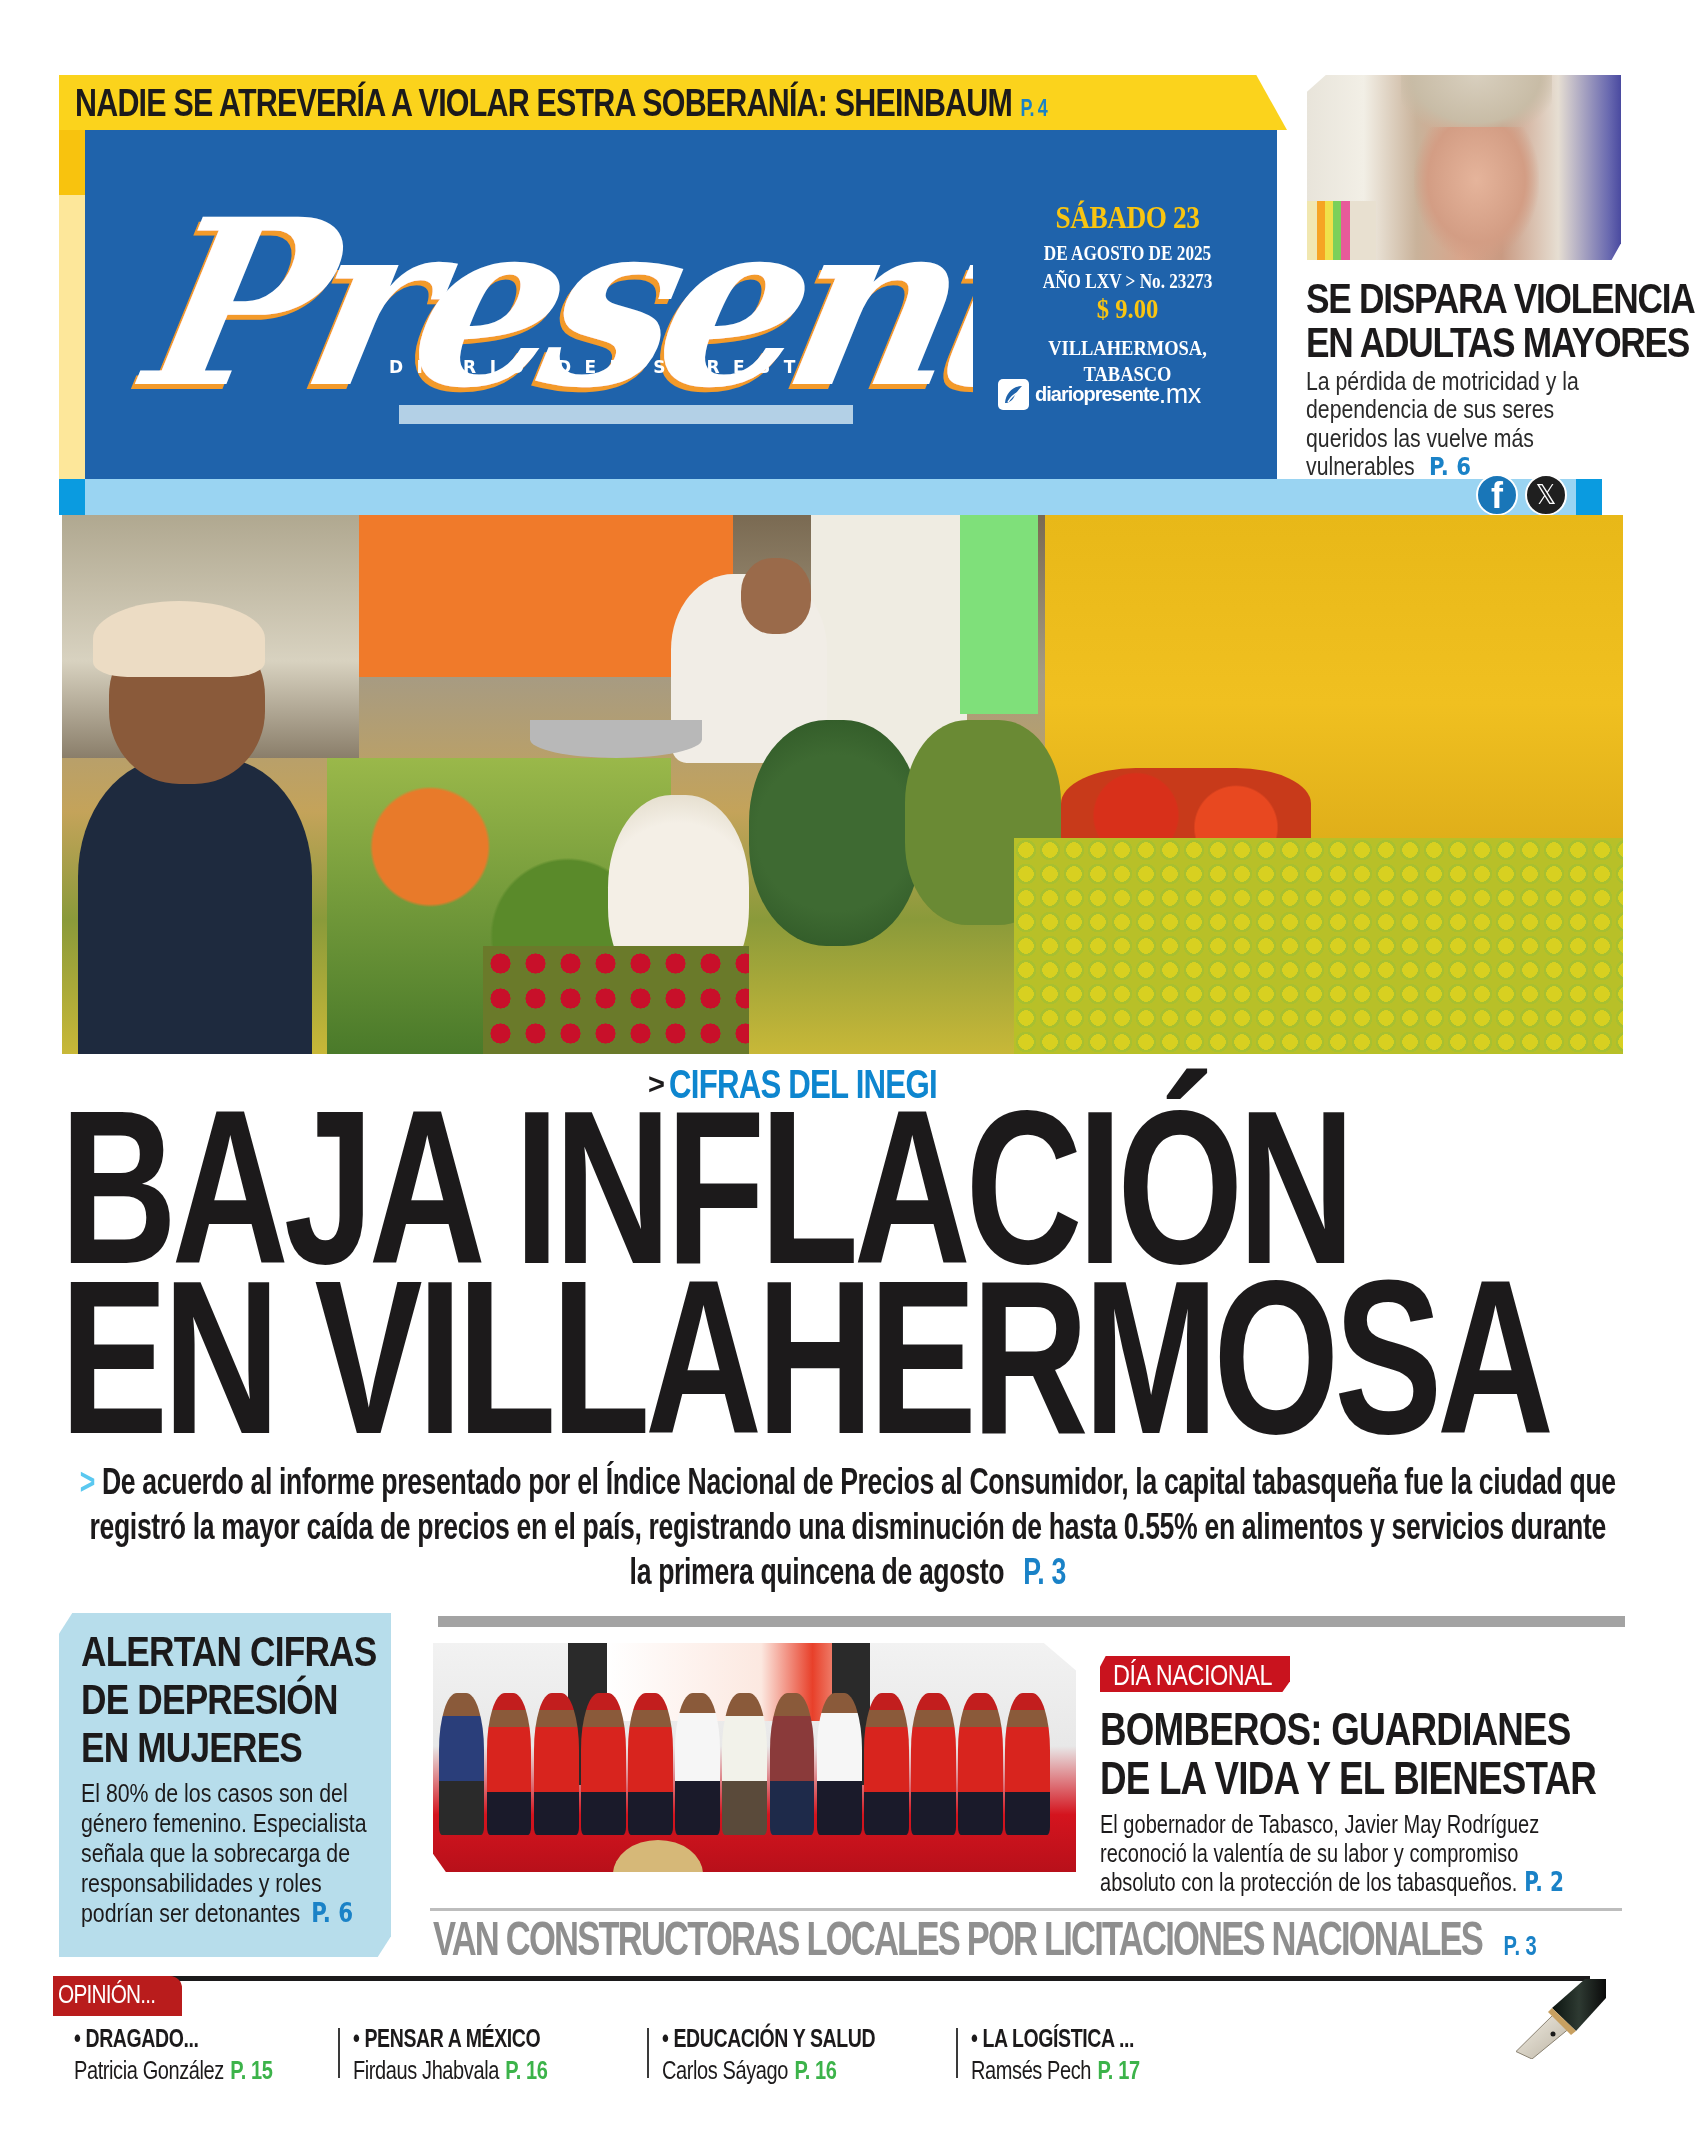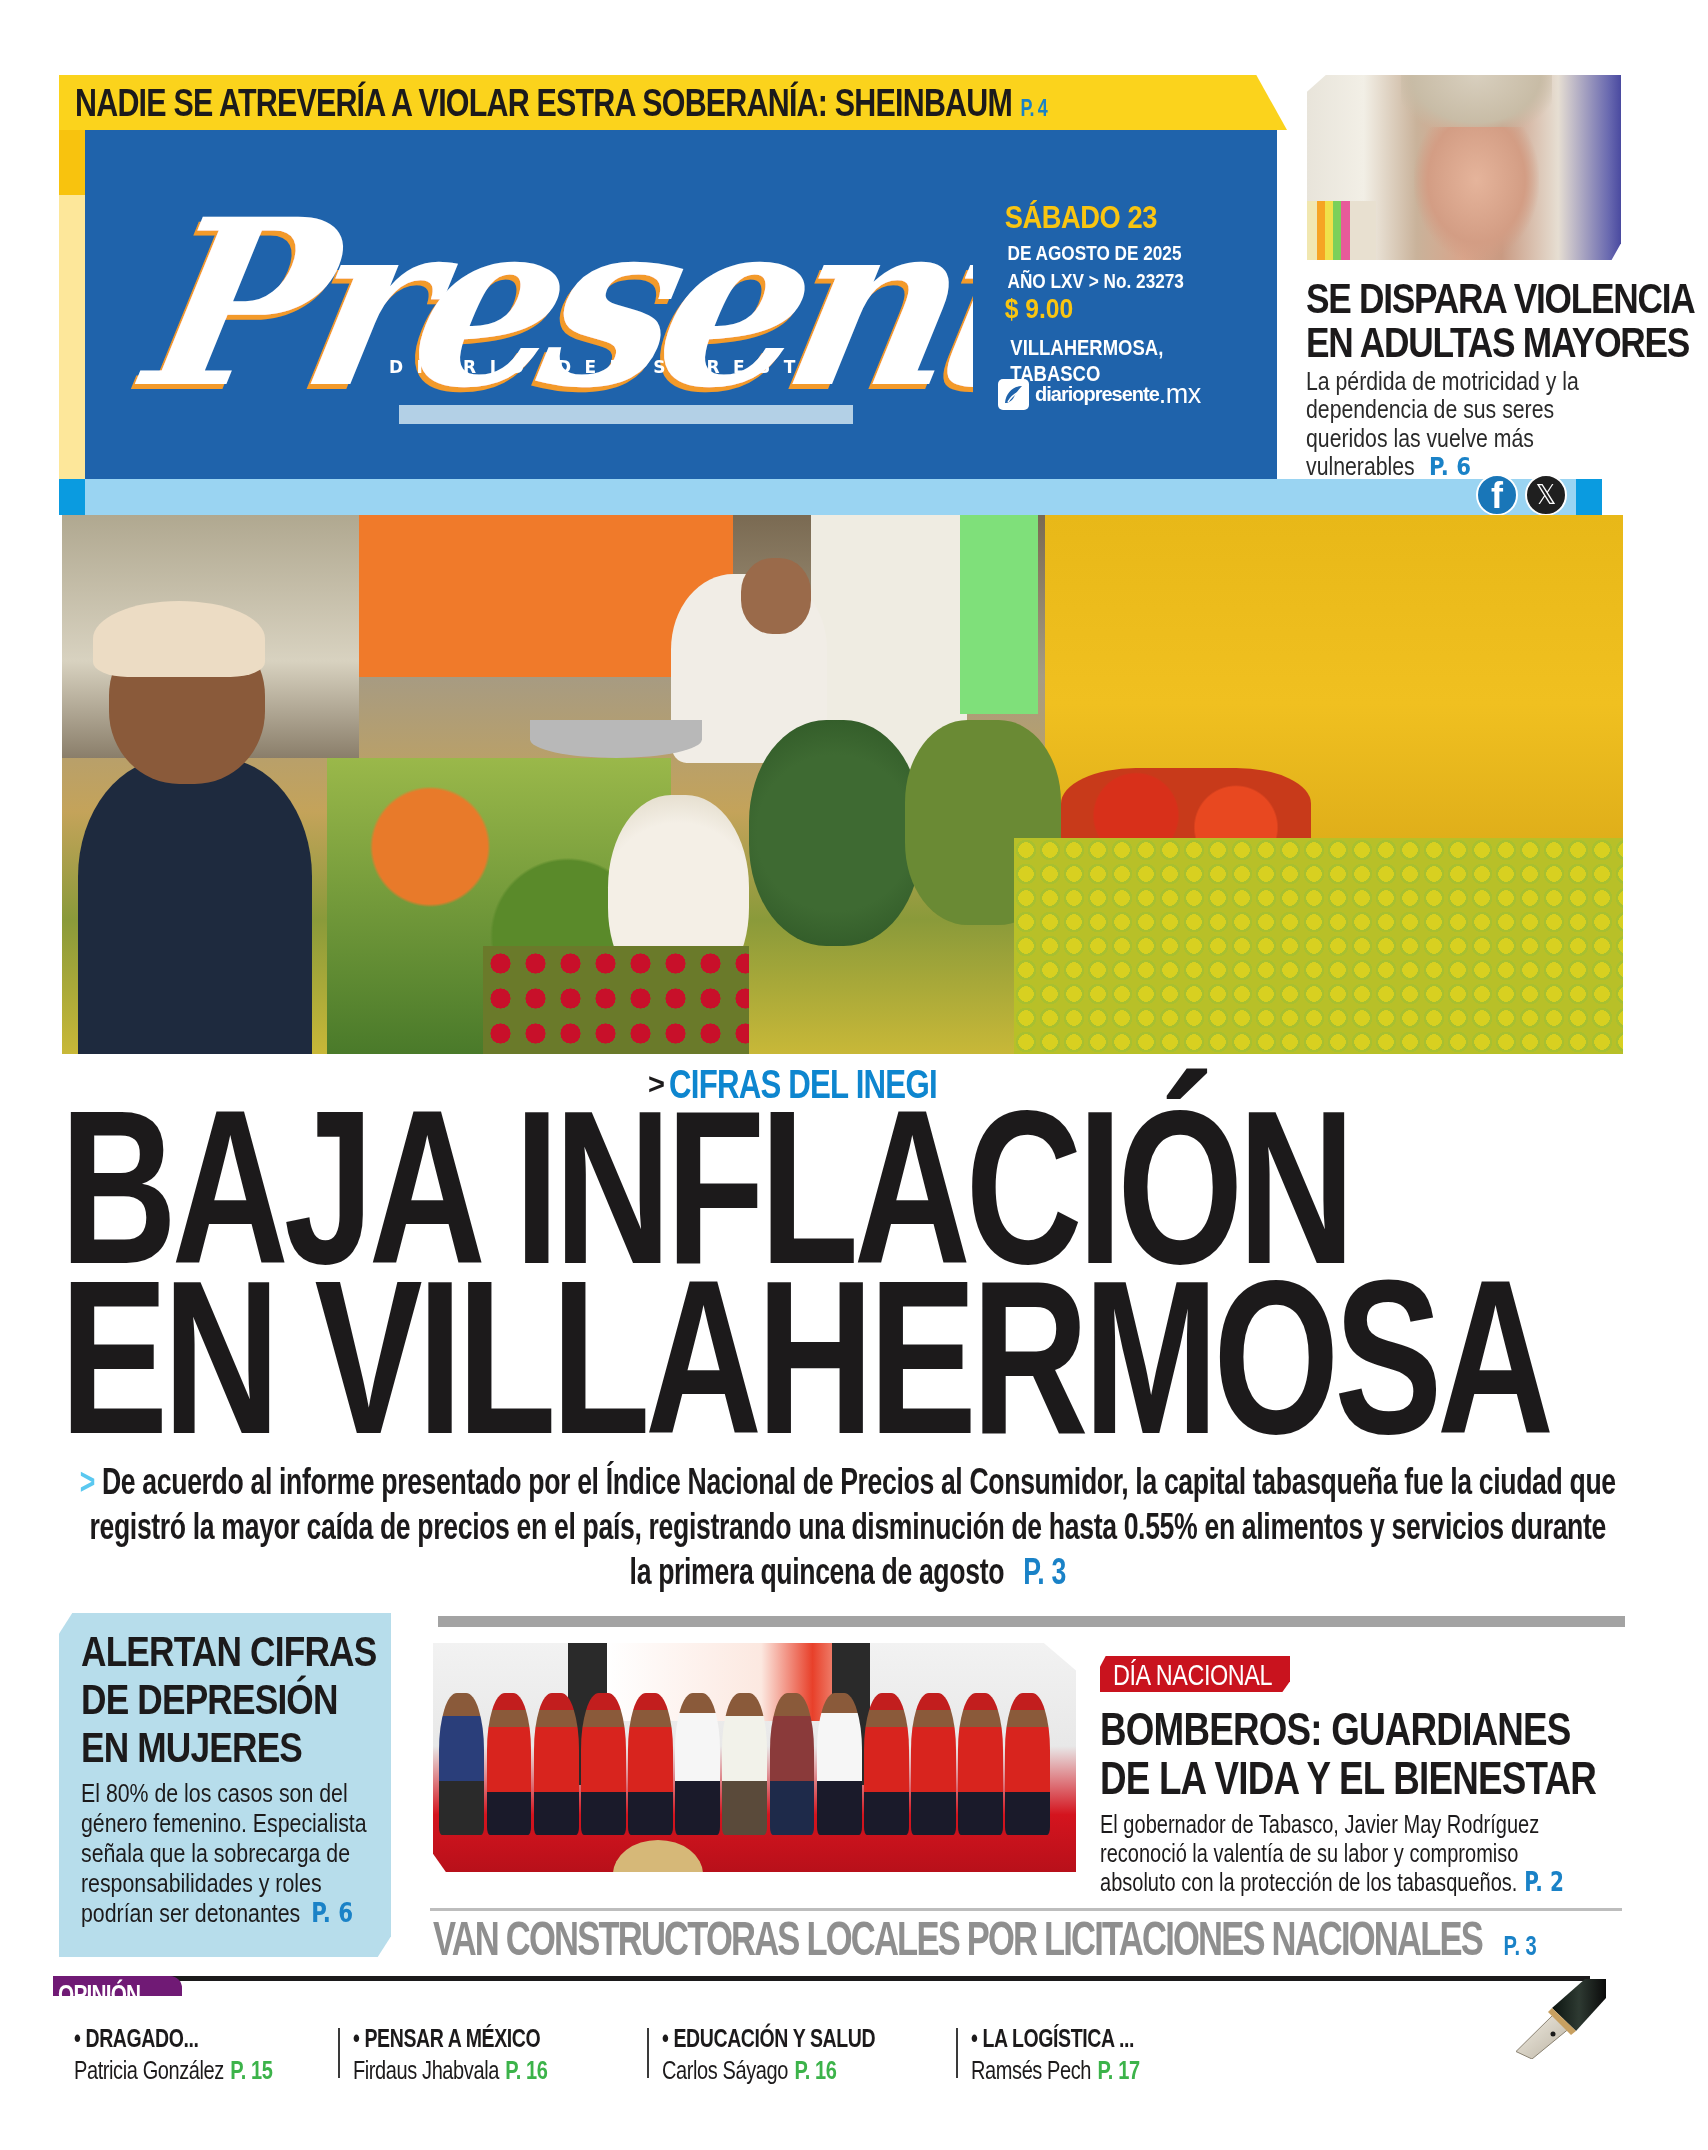--- a/index.html
+++ b/index.html
@@ -31,21 +31,21 @@
   .logo-wrap { left: 125px; top: 150px; width: 848px; height: 309px; }
   .logo-text {
     position: absolute; left: 0; top: 0; width: 100%; height: 100%;
   }
   .tagline {
     left: 389px; top: 357px; font-family: "DejaVu Sans", sans-serif; font-weight: 700;
     font-size: 17px; letter-spacing: 13.5px; color: #ffffff; white-space: nowrap;
   }
   .tagline-bar { left: 399px; top: 405px; width: 454px; height: 19px; background: #b3d0e6; }
 
-  .dateblock { left: 988px; top: 200px; width: 279px; text-align: left; color: #fff; }
+  .dateblock { left: 988px; top: 200px; width: 279px; text-align: center; color: #fff; font-family: Liberation Serif, serif; }
   .dateblock .d1 { font-weight: 700; font-size: 31px; color: #f9c511; letter-spacing: -0.5px; transform: scaleX(0.88); }
   .dateblock .d2 { font-weight: 700; font-size: 20px; margin-top: 6px; transform: scaleX(0.86); }
   .dateblock .d3 { font-weight: 700; font-size: 20px; margin-top: 5px; transform: scaleX(0.86); }
   .dateblock .d4 { font-weight: 700; font-size: 28px; color: #f9c511; margin-top: 0px; transform: scaleX(0.88); }
   .dateblock .d5 { font-weight: 700; font-size: 22px; margin-top: 10px; transform: scaleX(0.84); }
   .webline { left: 998px; top: 379px; display: flex; align-items: center; color: #fff; white-space: nowrap; }
   .web-icon {
     width: 31px; height: 31px; background: #fff; border-radius: 5px; margin-right: 6px;
     display: flex; align-items: center; justify-content: center;
   }
@@ -198,22 +198,22 @@
   .gray-headline {
     left: 433px; top: 1914px; height: 50px; line-height: 50px; white-space: nowrap;
     font-weight: 700; font-size: 48px; letter-spacing: -2.5px; color: #8f8f8f;
     transform: scaleX(0.72); transform-origin: left center;
   }
   .gray-page { color: #1a82c7; font-size: 28px; margin-left: 30px; letter-spacing: 0; }
 
   
   .opinion-rule { left: 84px; top: 1976px; width: 1506px; height: 5px; background: #1c1a1b; }
   .opinion-label {
-    left: 53px; top: 1976px; height: 20px; width: 129px; background: #701a75;
-    border-radius: 0 12px 0 0; color: #fff; font-weight: 700; font-size: 26px; line-height: 36px;
+    left: 53px; top: 1976px; height: 40px; width: 129px; background: #b91c1c;
+    border-radius: 0 12px 0 0; color: #fff; font-weight: 400; font-size: 26px; line-height: 36px;
     padding-left: 5px; letter-spacing: -1px; white-space: nowrap; overflow: hidden;
   }
   .opinion-label span { display: inline-block; transform: scaleX(0.8); transform-origin: left center; }
   .opinion-cols { left: 59px; top: 2023px; width: 1496px; height: 70px; display: flex; }
   .op-col { position: relative; width: 309px; padding-left: 15px; }
   .op-col + .op-col::before {
     content: ""; position: absolute; left: 0; top: 5px; width: 1.5px; height: 50px; background: #3a3a3a;
   }
   .op-col:first-child { width: 279px; padding-left: 15px; }
   .op-title { font-weight: 700; font-size: 25px; line-height: 30px; color: #1c1a1b; white-space: nowrap; transform: scaleX(0.78); transform-origin: left top; letter-spacing: -0.5px; }

